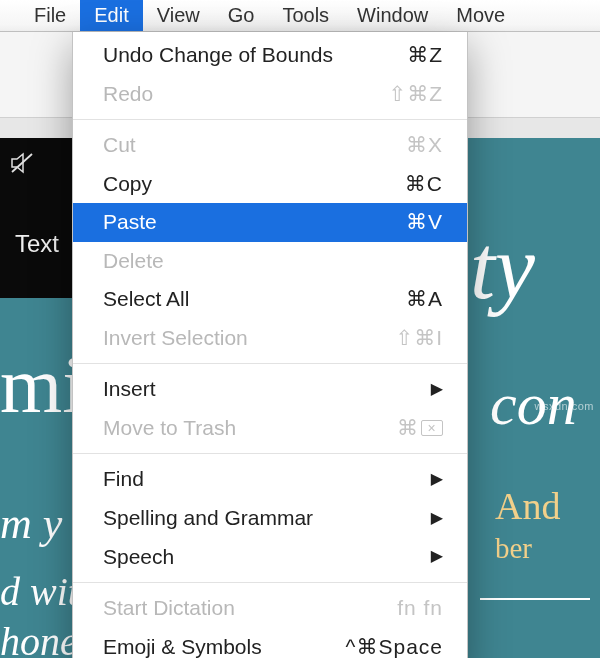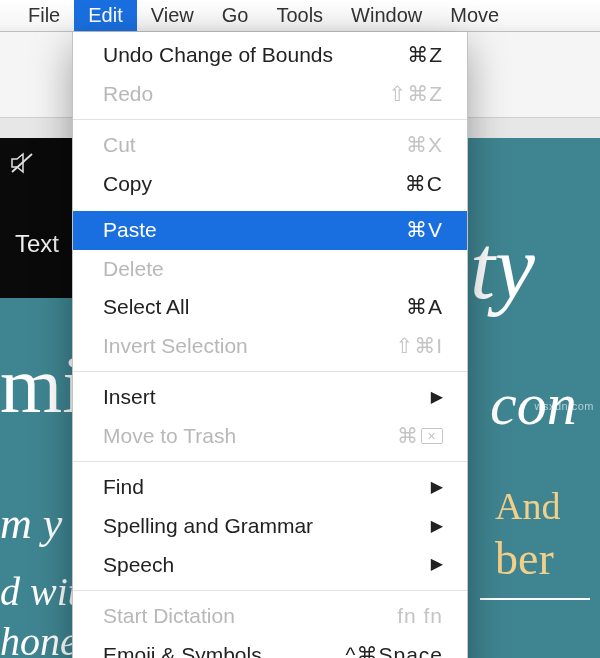--- a/index.html
+++ b/index.html
@@ -15,21 +15,21 @@
   
   .menubar {
     position: absolute;
     top: 0; left: 0;
     width: 100%;
     height: 32px;
     background: linear-gradient(to bottom, #ffffff, #f6f6f6 80%, #eeeeee);
     border-bottom: 1px solid #bfbfbf;
     display: flex;
     align-items: center;
-    padding-left: 14px;
+    padding-left: 20px;
     font-size: 20px;
     color: #333;
     z-index: 10;
   }
   .menubar .menu-title {
     padding: 0 14px;
     height: 100%;
     display: flex;
     align-items: center;
     cursor: default;
@@ -93,21 +93,21 @@
     color: #ffffff;
     font-family: Georgia, "Times New Roman", serif;
     z-index: 1;
     white-space: nowrap;
   }
   .ct1 { top: 216px; left: 470px; font-size: 90px; font-style: italic; }
   .ct2 { top: 340px; left: 0; font-size: 80px; }
   .ct3 { top: 370px; left: 490px; font-size: 60px; font-style: italic; }
   .ct4 { top: 498px; left: 0; font-size: 44px; font-style: italic; }
   .ct5 { top: 484px; left: 495px; font-size: 38px; color: #f2d08a; }
-  .ct6 { top: 532px; left: 495px; font-size: 46px; color: #f2d08a; }
+  .ct6 { top: 532px; left: 495px; font-size: 29px; color: #f2d08a; }
   .ct7 { top: 568px; left: 0; font-size: 40px; font-style: italic; }
   .ct8 { top: 618px; left: 0; font-size: 40px; font-style: italic; }
   .hr-line {
     position: absolute;
     left: 480px; right: 10px;
     top: 598px;
     height: 2px;
     background: #ffffff;
     z-index: 1;
   }
@@ -144,21 +144,20 @@
     justify-content: space-between;
     padding: 3px 24px 3px 30px;
     color: #222;
     cursor: default;
     line-height: 1.55;
   }
   .menu-item.disabled { color: #b8b8b8; }
   .menu-item.highlight {
     background: #1a6fe0;
     color: #fff;
-    margin-top: 8px;
   }
   .menu-item .shortcut {
     font-size: 21px;
     letter-spacing: 1px;
     color: inherit;
     display: flex;
     align-items: center;
     gap: 2px;
   }
   .menu-item.disabled .shortcut { color: #c4c4c4; }

